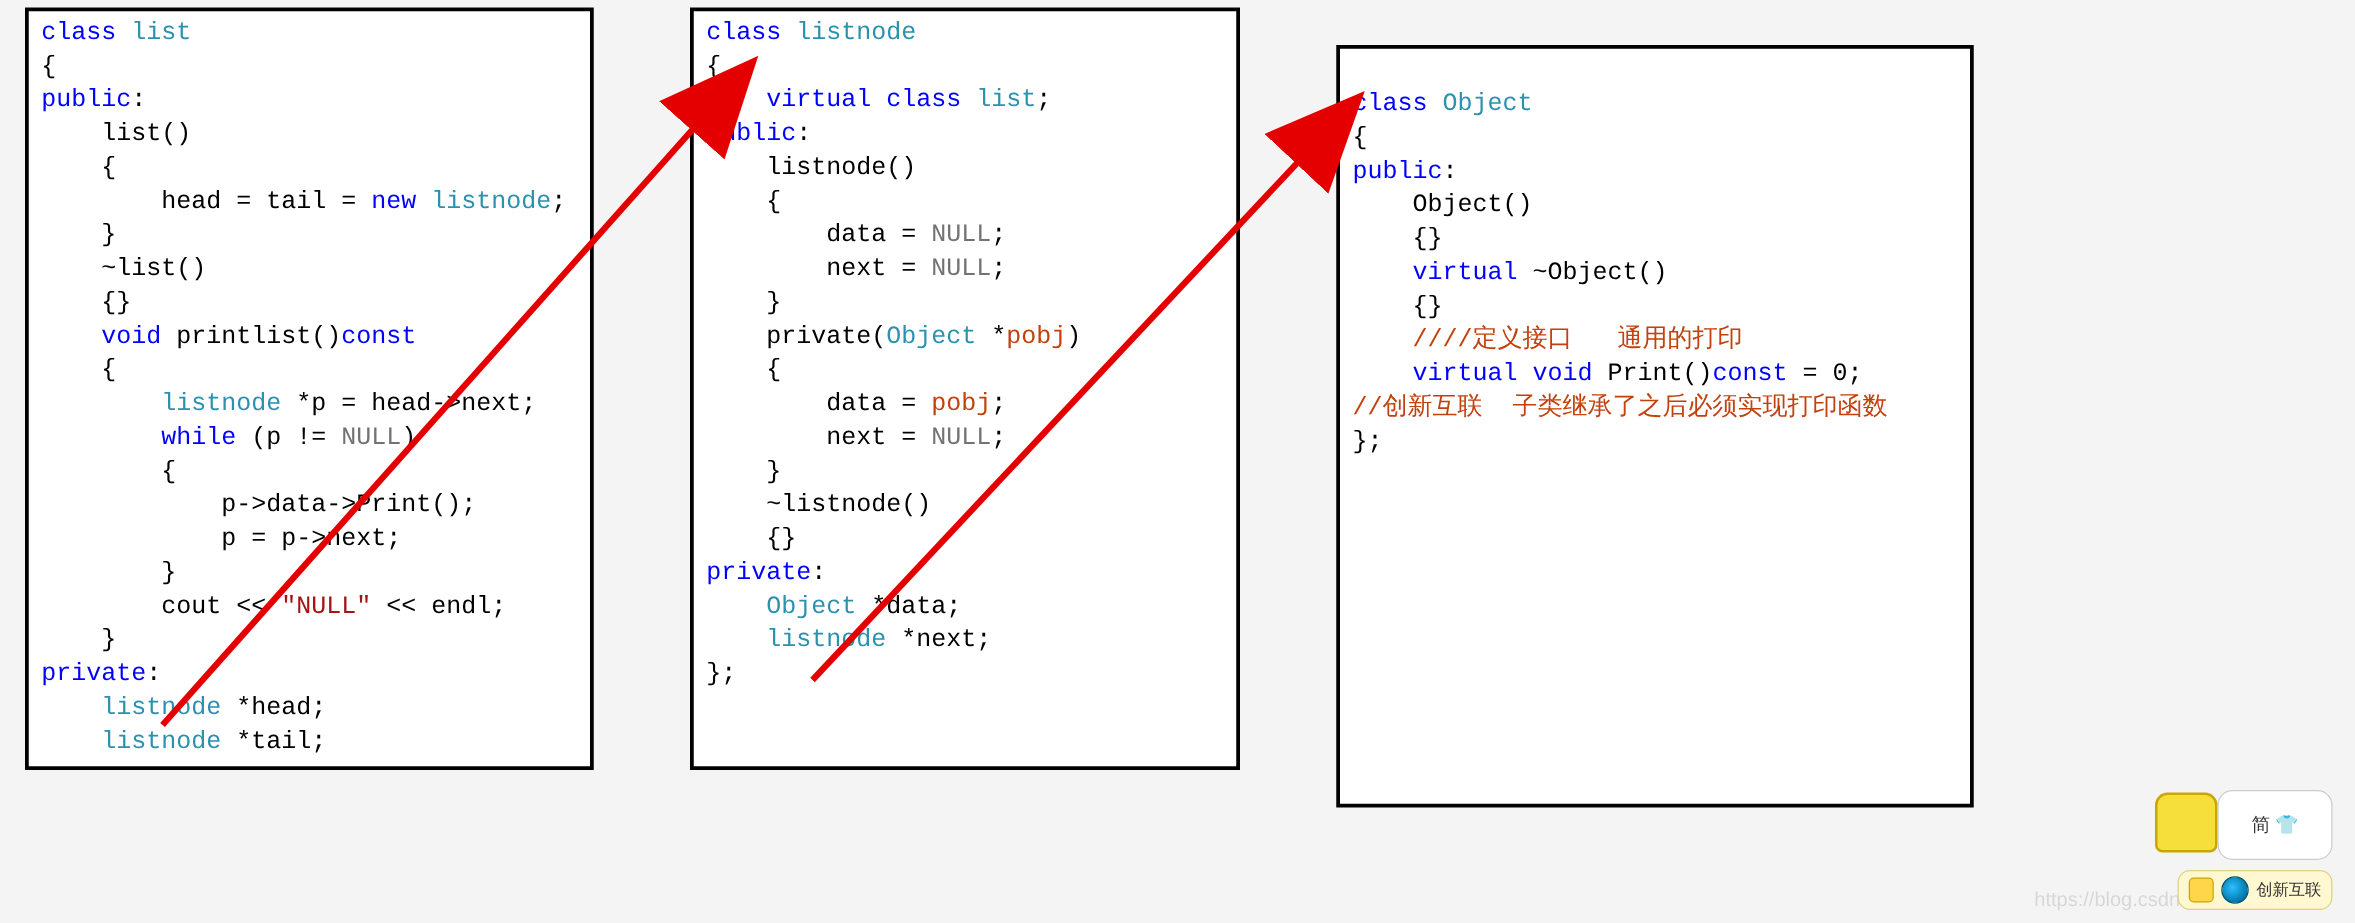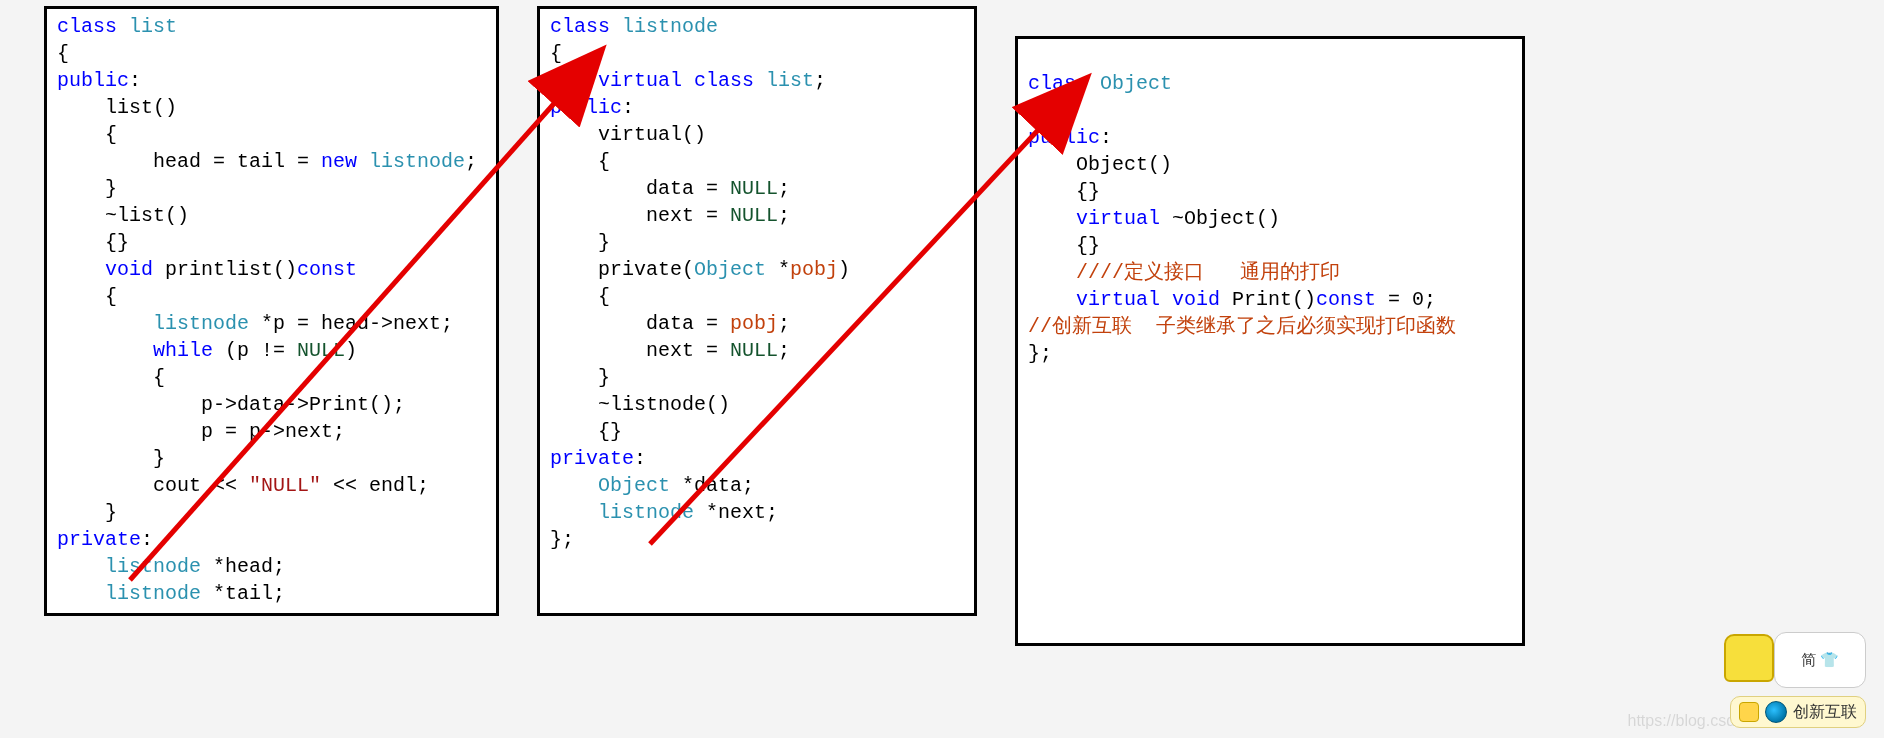--- a/index.html
+++ b/index.html
@@ -8,44 +8,43 @@
     width: 1884px;
     height: 738px;
     background: #f4f4f4;
     font-family: "Consolas", "Courier New", monospace;
     font-size: 20px;
     overflow: hidden;
     position: relative;
   }
   .container {
     display: flex;
-    gap: 38px;
+    gap: 77px;
     padding: 6px 20px 0 20px;
     align-items: flex-start;
     position: relative;
-    margin-left: 24px;
   }
   .code-box {
     border: 3px solid #000;
     background: #fff;
     padding: 4px 10px 4px 10px;
     box-sizing: border-box;
     white-space: pre;
     line-height: 1.35;
     flex-shrink: 0;
   }
   .box1 { width: 455px; height: 610px; }
   .box2 { width: 440px; height: 610px; }
   .box3 { width: 510px; height: 610px; margin-top: 30px; }
 
   .kw  { color: #0000ff; }  
   .typ { color: #2b91af; }  
   .cmt { color: #c2410c; }  
   .str { color: #a31515; }  
-  .mac { color: #14532d; }  
+  .mac { color: #737373; }  
   .id  { color: #c2410c; }  
   .txt { color: #000; }
 
   .arrow-layer {
     position: absolute;
     top: 0; left: 0;
     width: 1884px;
     height: 738px;
     pointer-events: none;
   }
@@ -63,21 +62,21 @@
     right: 18px;
     bottom: 10px;
     display: flex;
     align-items: center;
     gap: 6px;
     background: #fff8d0;
     border: 1px solid #e0d080;
     border-radius: 10px;
     padding: 4px 8px;
     font-family: sans-serif;
-    font-size: 16px;
+    font-size: 13px;
     color: #333;
   }
   .badge-icon {
     width: 20px; height: 20px;
     border-radius: 50%;
     background: radial-gradient(circle at 40% 40%, #2cc0ff, #0077aa 70%);
     border: 1px solid #005577;
   }
   .badge-yellow {
     width: 18px; height: 18px;
@@ -136,21 +135,21 @@
 <span class="txt">        cout &lt;&lt; </span><span class="str">"NULL"</span><span class="txt"> &lt;&lt; endl;</span>
 <span class="txt">    }</span>
 <span class="kw">private</span><span class="txt">:</span>
 <span>    </span><span class="typ">listnode</span><span class="txt"> *head;</span>
 <span>    </span><span class="typ">listnode</span><span class="txt"> *tail;</span></div>
 
   <div class="code-box box2"><span class="kw">class</span><span class="typ"> listnode</span>
 <span class="txt">{</span>
 <span>    </span><span class="kw">virtual</span><span class="kw"> class</span><span class="typ"> list</span><span class="txt">;</span>
 <span class="kw">public</span><span class="txt">:</span>
-<span class="txt">    virtual()</span>
+<span class="txt">    listnode()</span>
 <span class="txt">    {</span>
 <span class="txt">        data = </span><span class="mac">NULL</span><span class="txt">;</span>
 <span class="txt">        next = </span><span class="mac">NULL</span><span class="txt">;</span>
 <span class="txt">    }</span>
 <span class="txt">    private(</span><span class="typ">Object</span><span class="txt"> *</span><span class="id">pobj</span><span class="txt">)</span>
 <span class="txt">    {</span>
 <span class="txt">        data = </span><span class="id">pobj</span><span class="txt">;</span>
 <span class="txt">        next = </span><span class="mac">NULL</span><span class="txt">;</span>
 <span class="txt">    }</span>
 <span class="txt">    ~listnode()</span>

